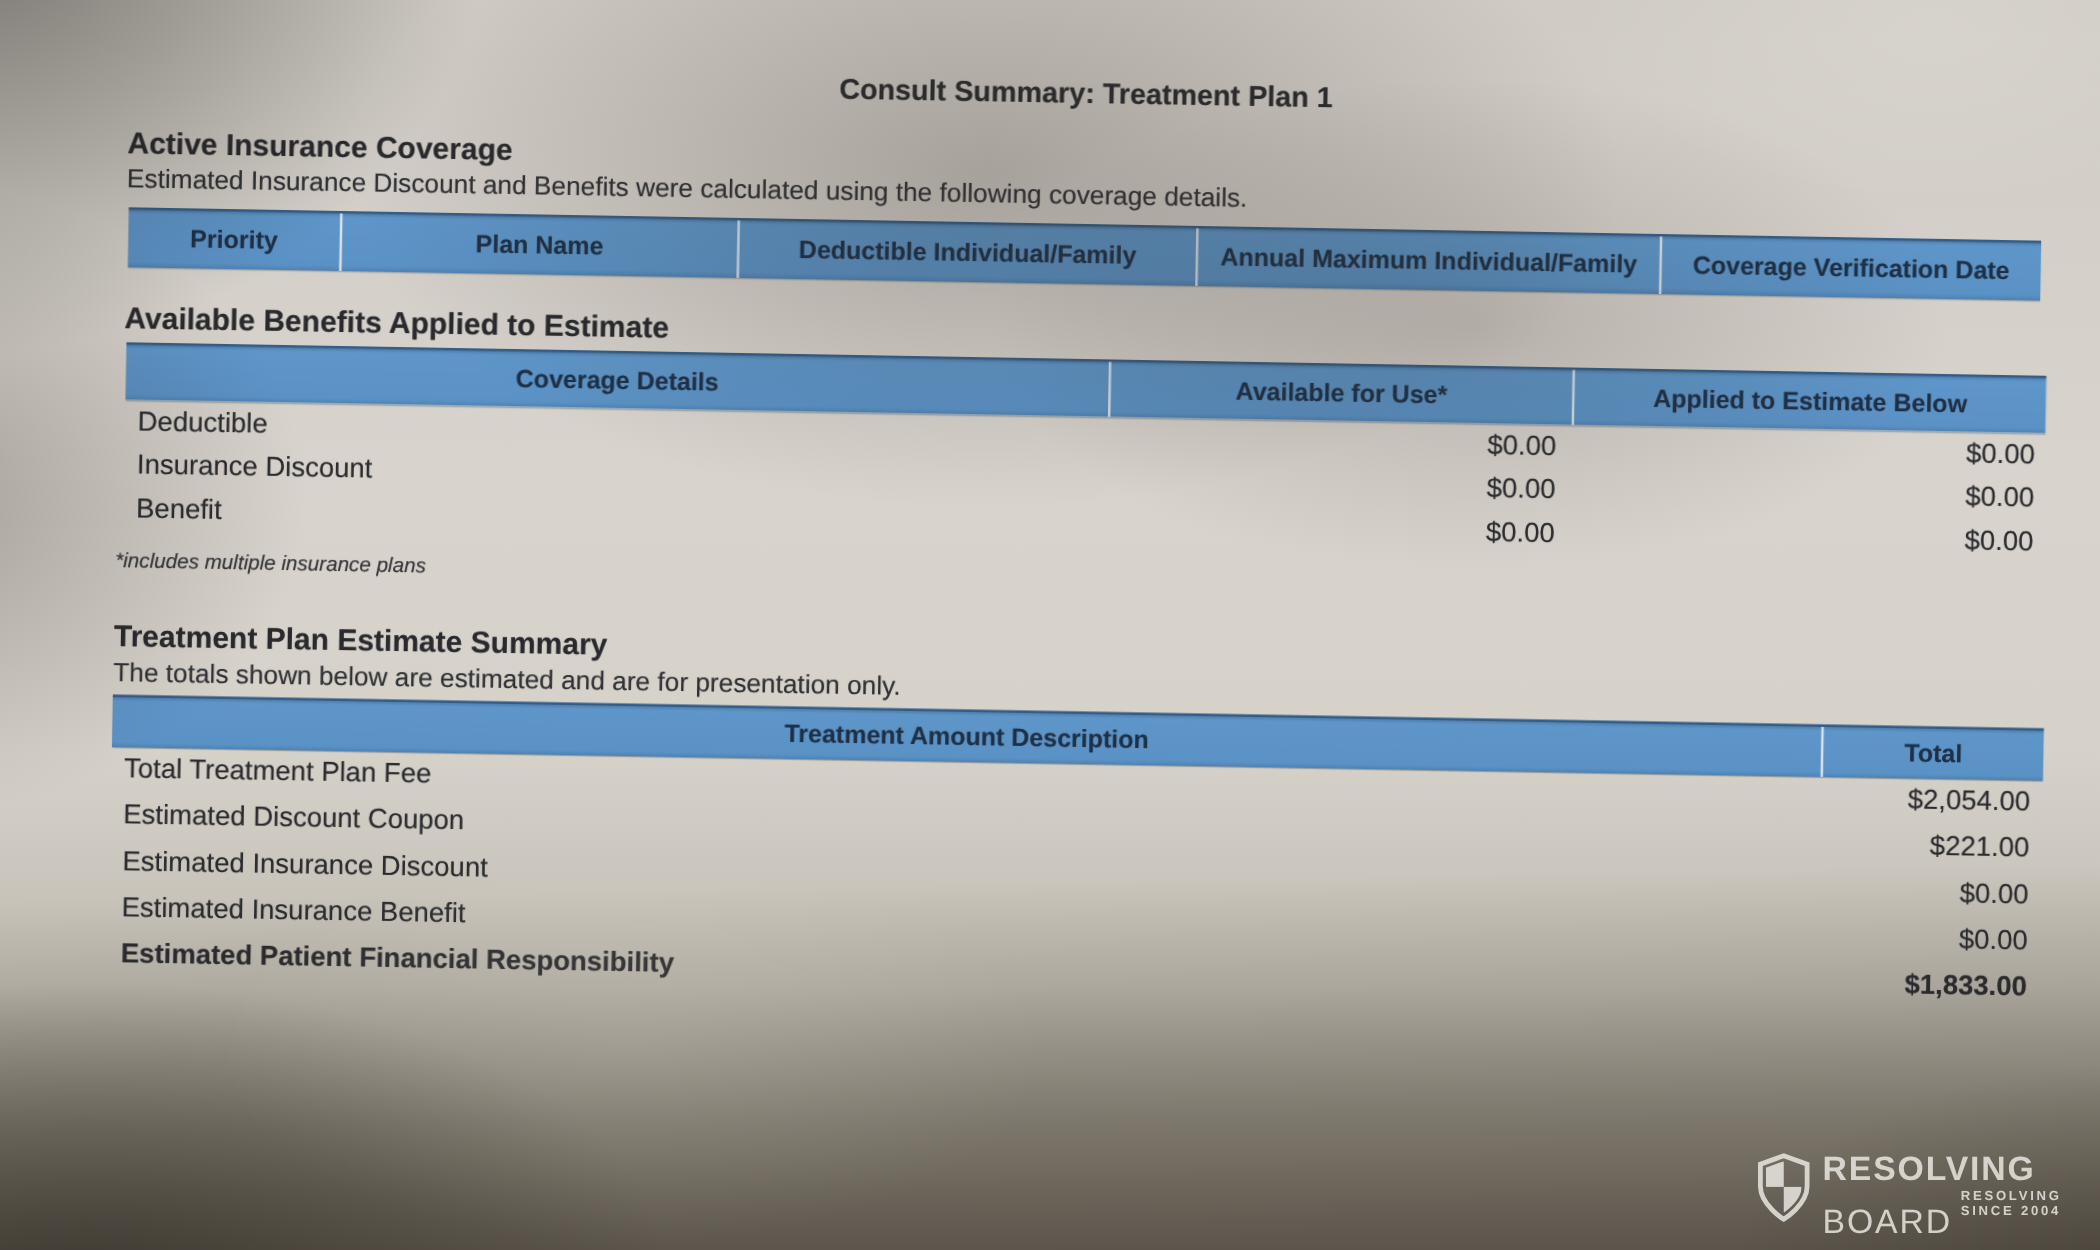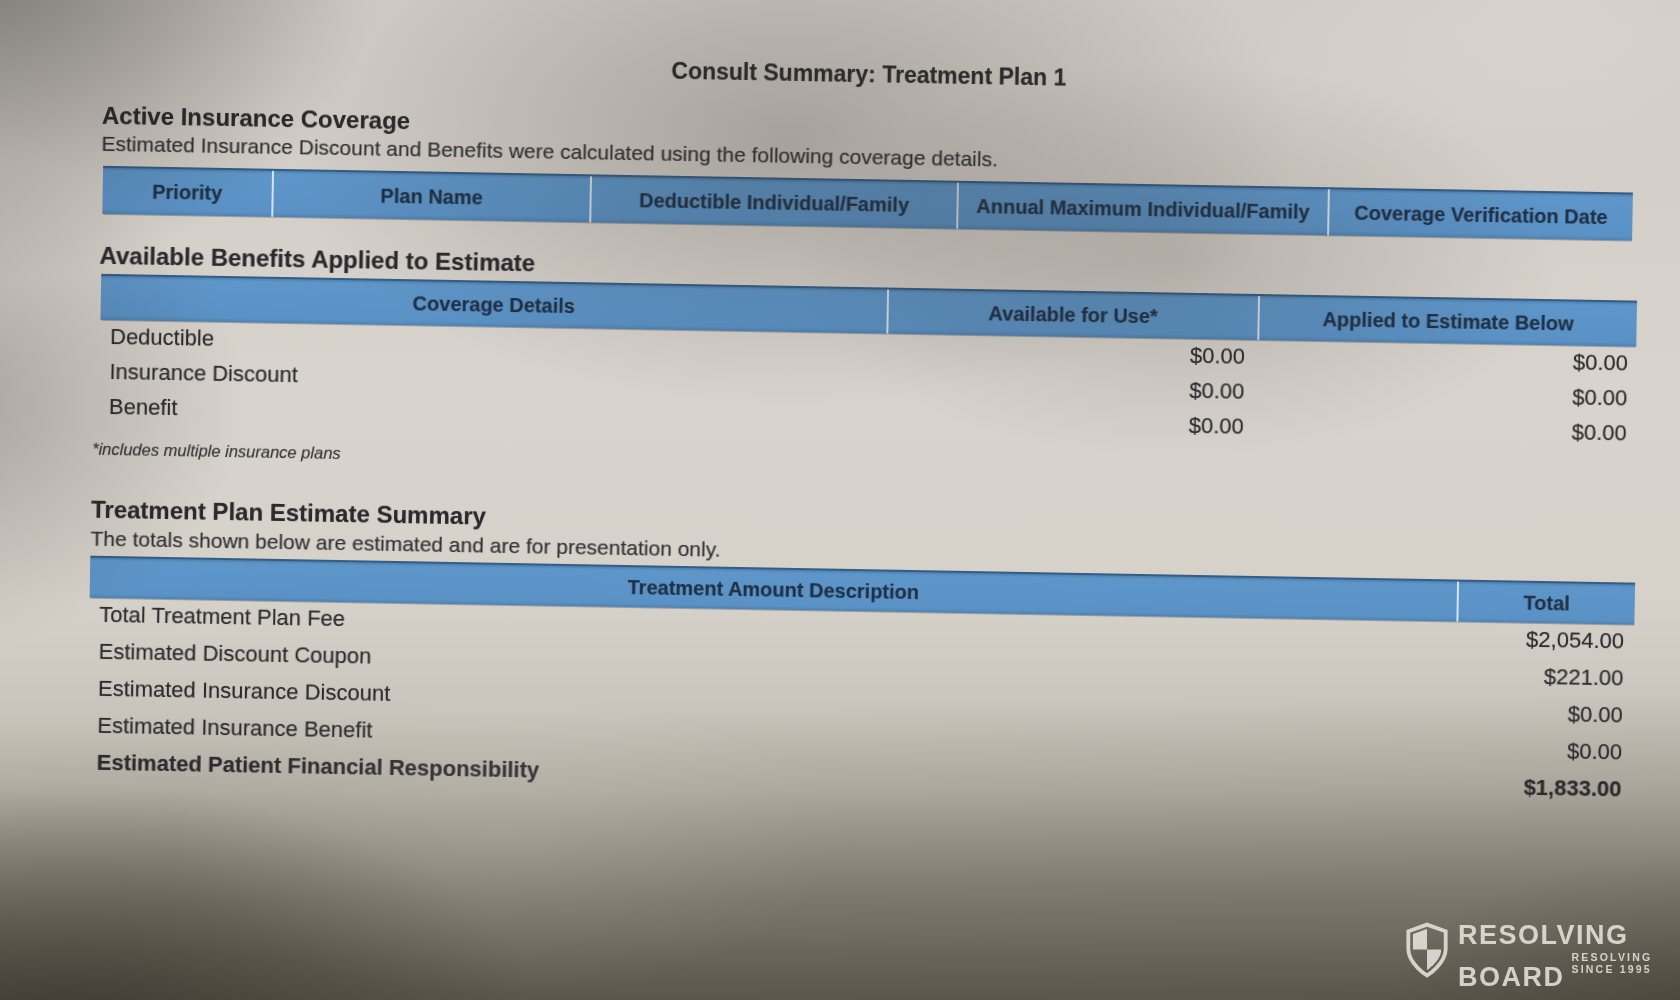--- a/index.html
+++ b/index.html
@@ -58,21 +58,21 @@
   .foot{font-size:16.5px;font-style:italic;color:#35353b;}
   .bold-row{font-weight:bold;}
   
   #watermark{
     position:absolute;left:1404px;top:922px;z-index:6;display:flex;align-items:flex-start;
     color:rgba(238,236,230,0.82);pointer-events:none;
   }
   #watermark .wm-text{margin-left:8px;line-height:1;}
   .wm-line1{font-size:27px;font-weight:bold;letter-spacing:1.5px;}
   .wm-line2-wrap{display:flex;align-items:flex-end;margin-top:2px;}
-  .wm-line2{font-size:27px;font-weight:bold;letter-spacing:1.5px;}
+  .wm-line2{font-size:27px;font-weight:normal;letter-spacing:1.5px;}
   .wm-tag{margin-left:7px;margin-bottom:16px;line-height:1.15;}
   .wm-tag div{font-size:10.5px;font-weight:bold;letter-spacing:2.2px;}
 </style>
 </head>
 <body>
 
 <div id="photo">
 
   <div id="doc">
 
@@ -160,19 +160,19 @@
           <rect x="24" y="28.5" width="15" height="22" fill="rgba(238,236,230,0.82)"></rect>
         </g>
       </svg>
     </span>
     <span class="wm-text">
       <div class="wm-line1">RESOLVING</div>
       <div class="wm-line2-wrap">
         <div class="wm-line2">BOARD</div>
         <div class="wm-tag">
           <div>RESOLVING</div>
-          <div>SINCE 1995</div>
+          <div>SINCE 2004</div>
         </div>
       </div>
     </span>
   </div>
 
 </div>
 
 </body></html>

